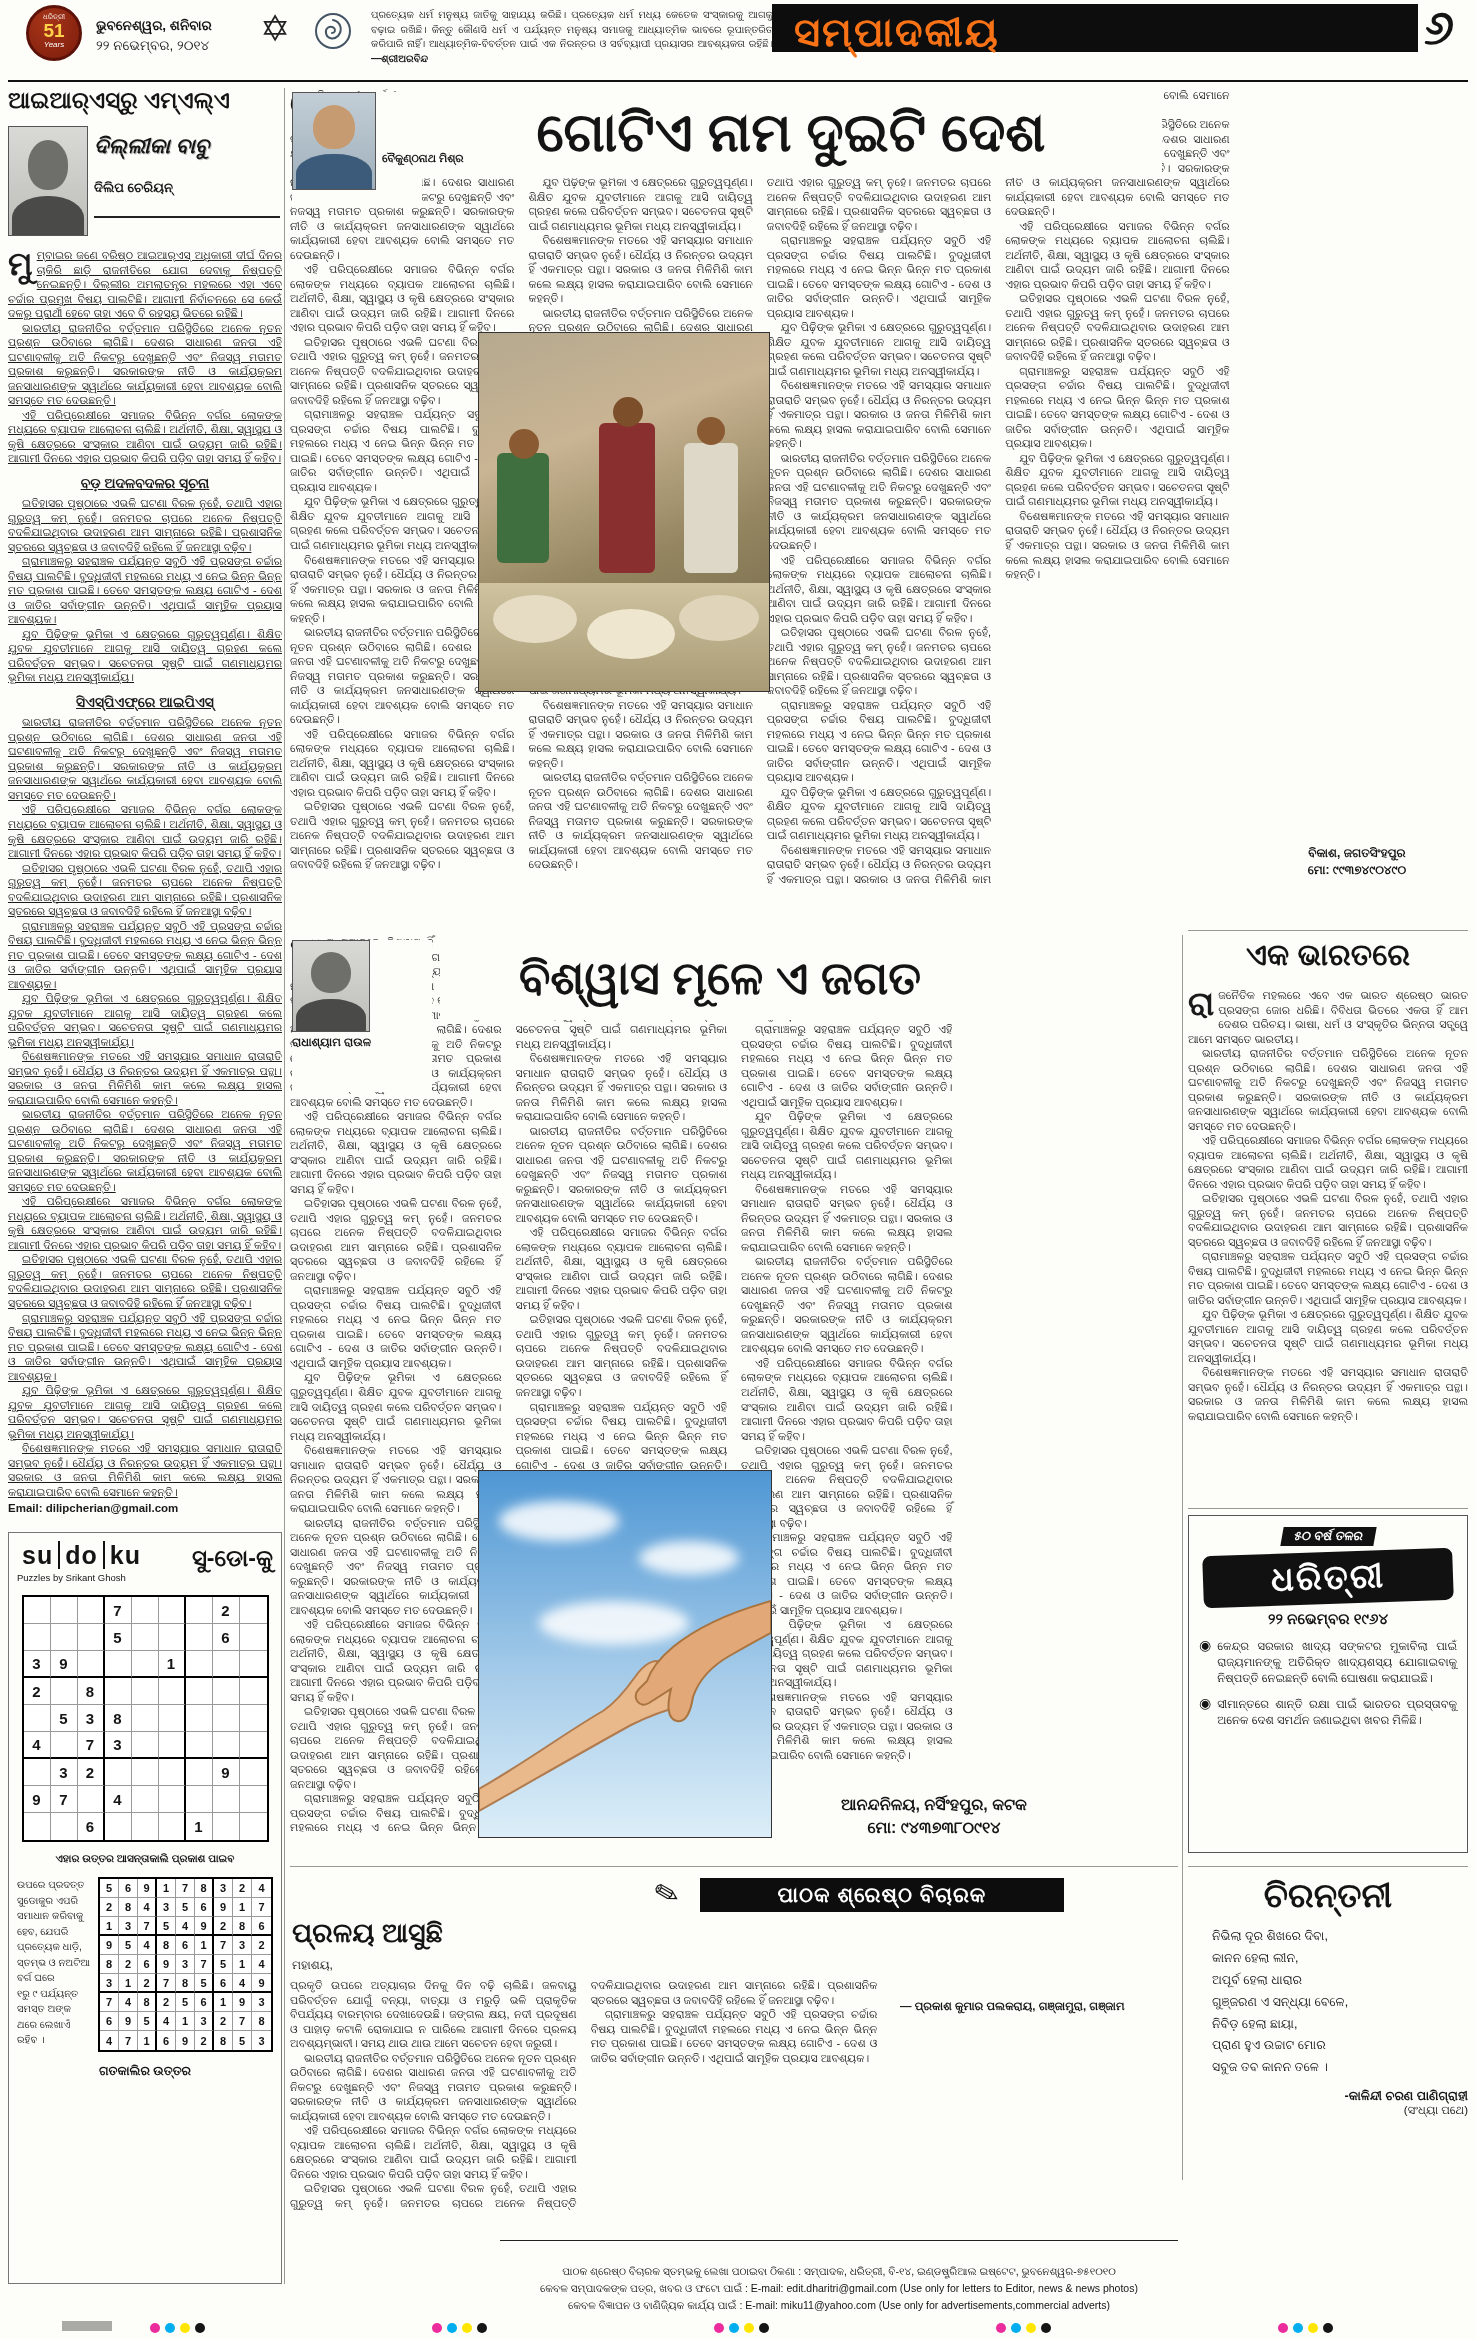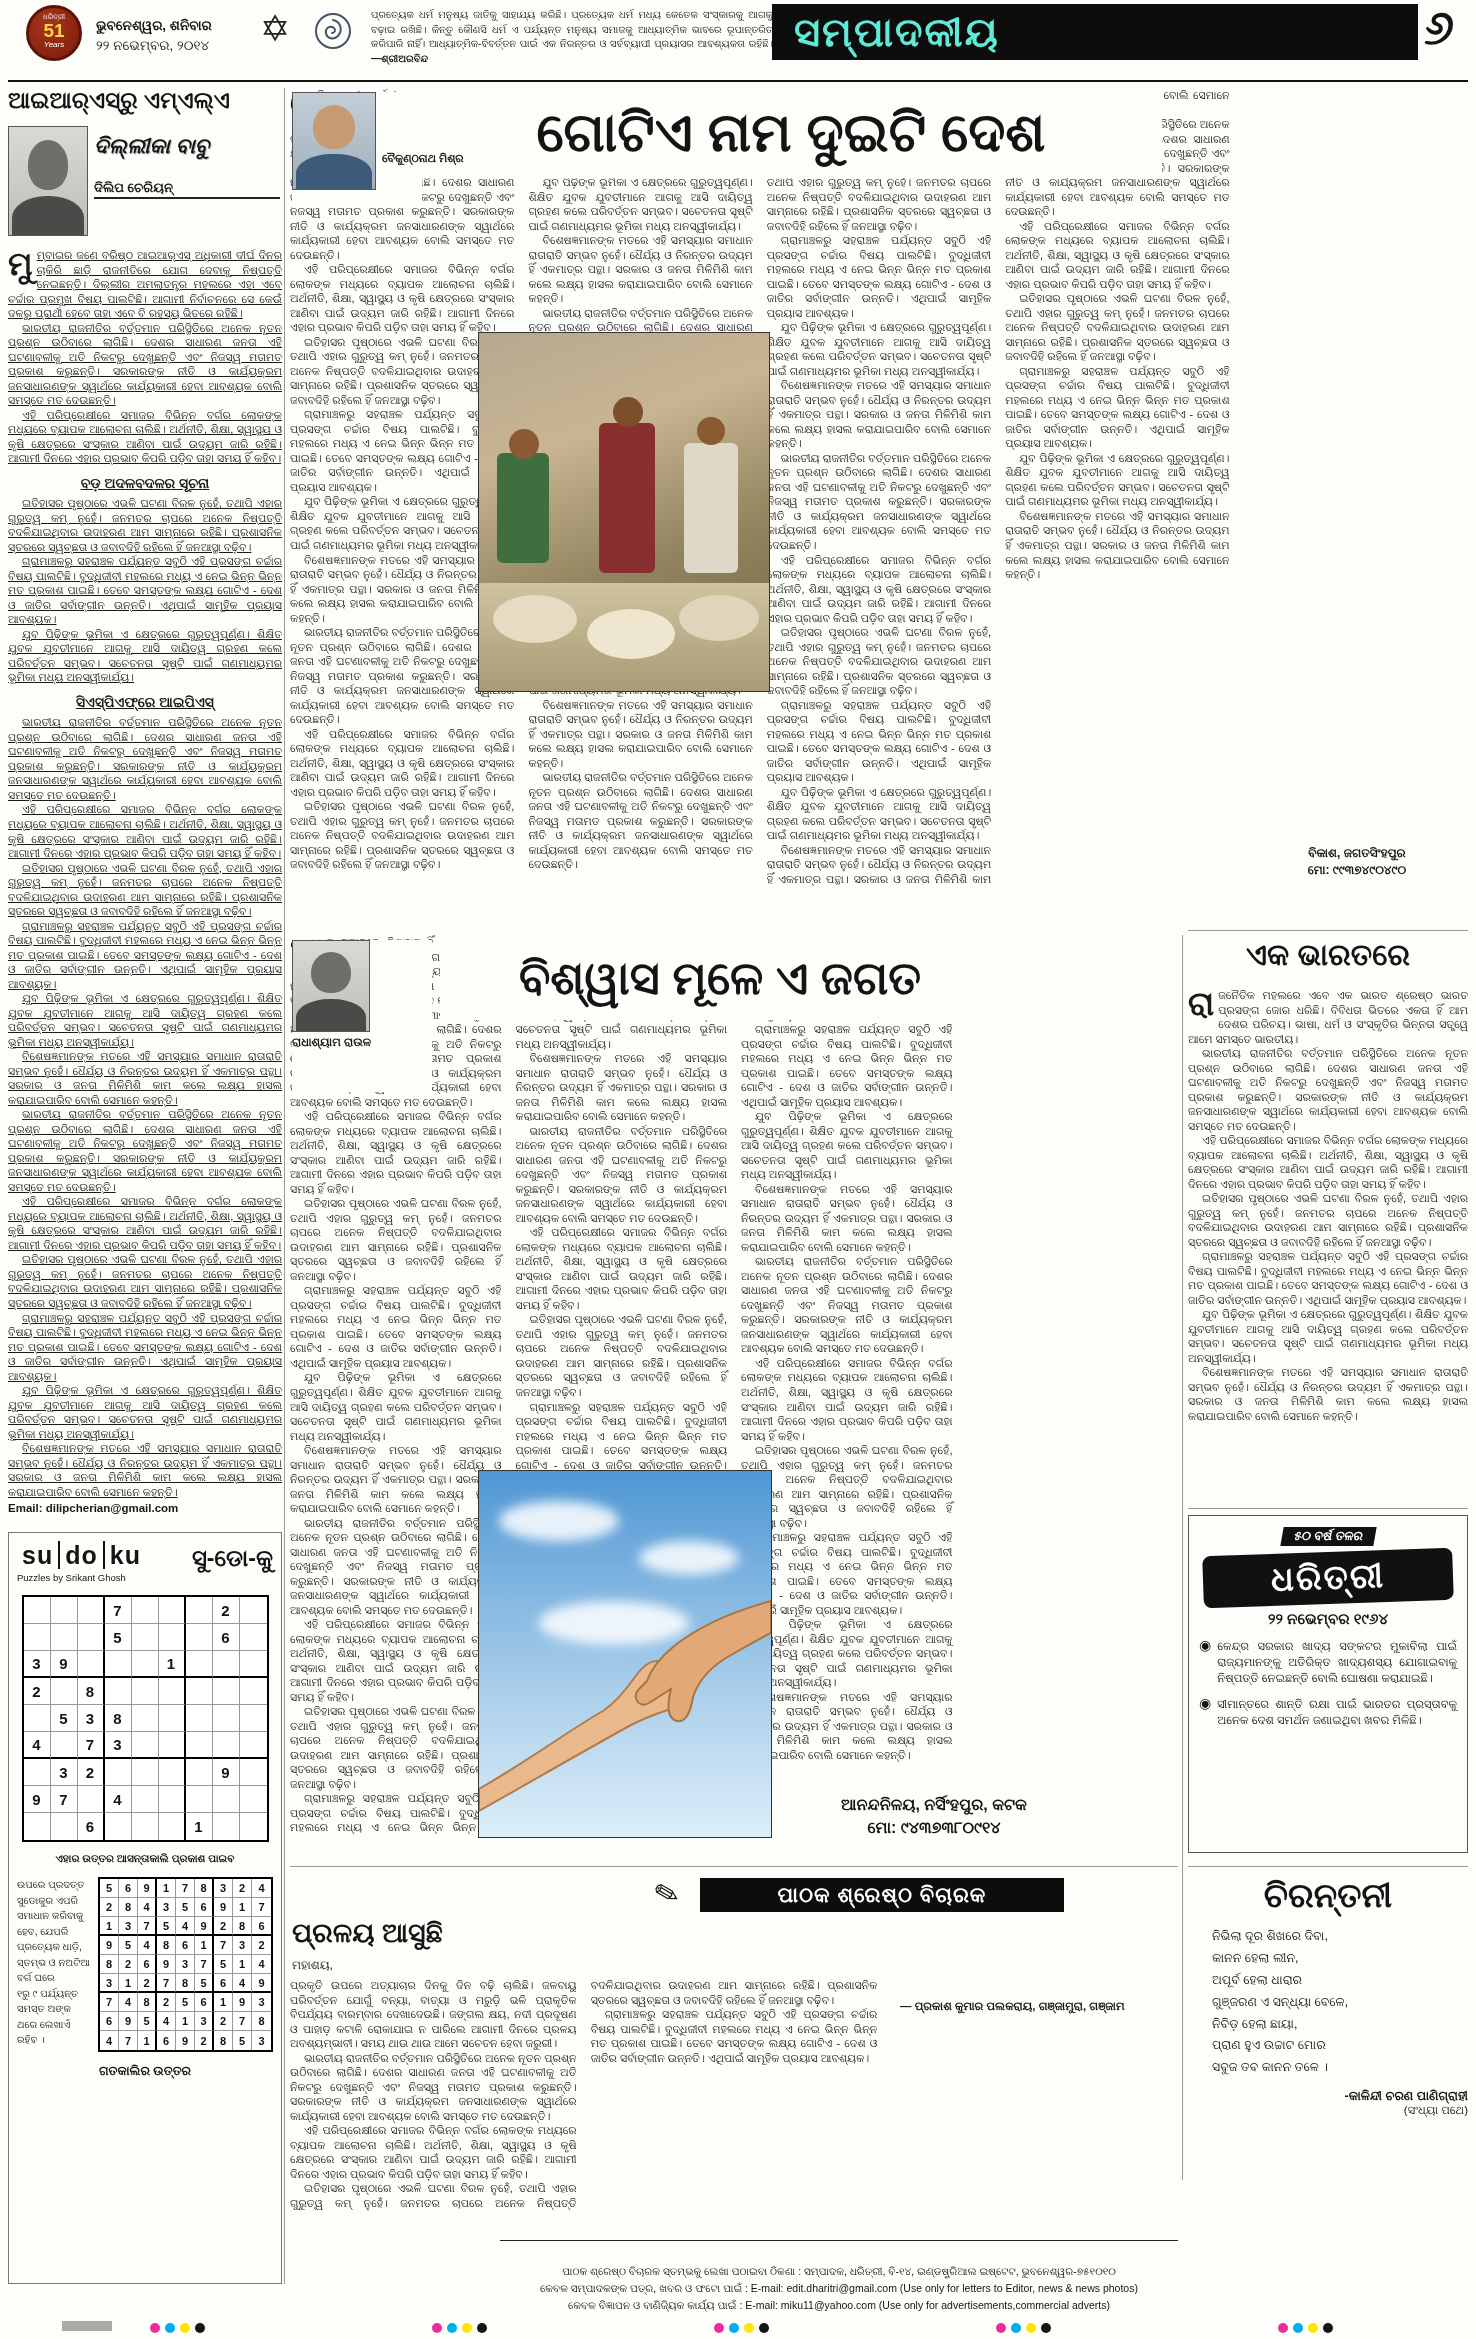--- a/index.html
+++ b/index.html
@@ -19,33 +19,33 @@
     color:#fff;text-align:center;box-sizing:border-box;}
   .logo-top{font-size:7px;margin-top:5px;}
   .logo-51{font-size:19px;font-weight:800;color:#ffd24a;line-height:1;}
   .logo-years{font-size:8px;font-style:italic;}
   .dateline{left:96px;top:16px;font-size:13.5px;line-height:1.45;}
   .dateline b{display:block;}
   .star{left:260px;top:8px;font-size:36px;color:#222;}
   .conch{left:314px;top:12px;}
   .quote{left:362px;top:8px;width:402px;height:62px;overflow:hidden;font-size:10px;line-height:1.45;text-align:justify;margin-left:9px;}
   .quote b{white-space:nowrap;}
-  .section-bar{left:772px;top:4px;width:646px;height:56px;background:#0d0d0d;color:#5eead4;
+  .section-bar{left:772px;top:4px;width:646px;height:48px;background:#0d0d0d;color:#f97316;
     font-size:40px;font-weight:800;line-height:56px;padding-left:22px;box-sizing:border-box;letter-spacing:2px;}
   .pageno{left:1424px;top:0px;font-size:48px;font-weight:800;}
   .mast-rule{left:8px;top:80px;width:1460px;height:2px;background:#111;}
   
   .vrule{width:1px;background:#9a9a95;}
   .hrule{height:1px;background:#9a9a95;}
   
   .la-headline{left:8px;top:88px;width:274px;font-size:23px;font-weight:800;line-height:1.1;}
   .la-photo{left:8px;top:126px;width:78px;height:108px;}
   .colname{left:94px;top:134px;width:186px;font-size:21px;font-weight:800;font-style:italic;
     text-shadow:1px 1px 0 #bbb;}
-  .la-byline{left:94px;top:176px;width:186px;font-size:13px;font-weight:700;border-bottom:2px solid #222;padding-bottom:1px;display:inline-block;}
+  .la-byline{left:94px;top:176px;width:186px;font-size:13px;font-weight:700;border-bottom:2px solid #222;padding-bottom:20px;display:inline-block;}
   .la-body{left:8px;top:248px;width:274px;height:1268px;overflow:hidden;text-decoration:underline;}
   .la-email{position:absolute;left:0;bottom:0;width:100%;background:#fdfdfa;font-weight:700;font-size:11.5px;padding-top:2px;}
   
   .portrait{position:relative;overflow:hidden;border:1px solid #555;background:linear-gradient(#d9d9d6,#bdbdb8);}
   .portrait .ph-head{position:absolute;left:50%;top:12%;width:52%;height:46%;margin-left:-26%;
     border-radius:50% 50% 46% 46%;background:#6e6e6a;}
   .portrait .ph-body{position:absolute;left:50%;bottom:-6%;width:92%;height:42%;margin-left:-46%;
     border-radius:48% 48% 0 0;background:#4a4a48;}
   .portrait.colr{background:linear-gradient(#c3ced6,#9fb0bc);}
   .portrait.colr .ph-head{background:#c79b72;}

